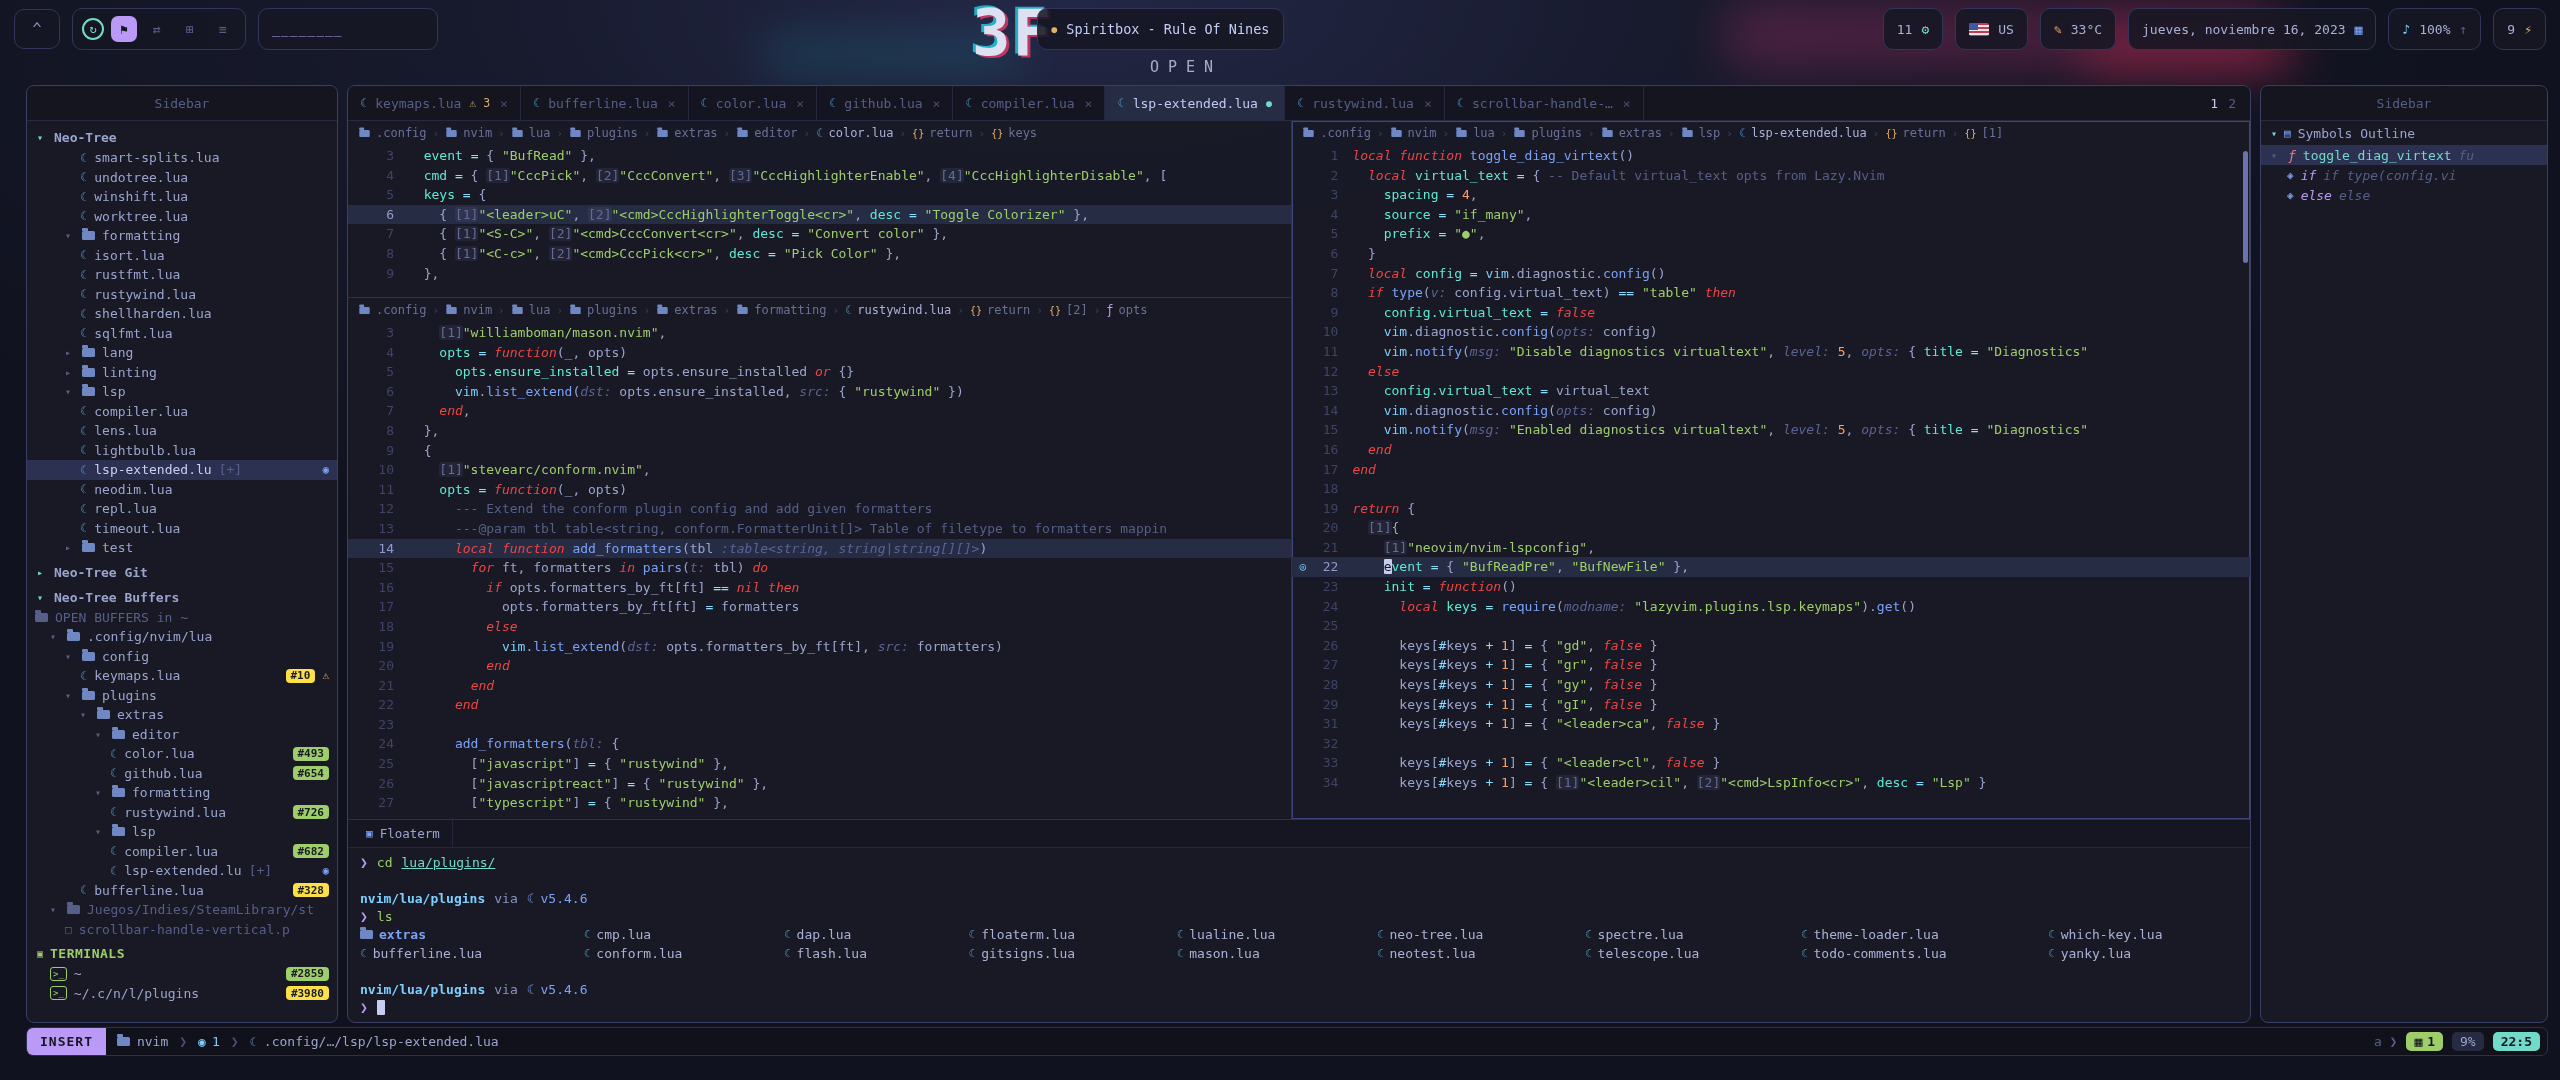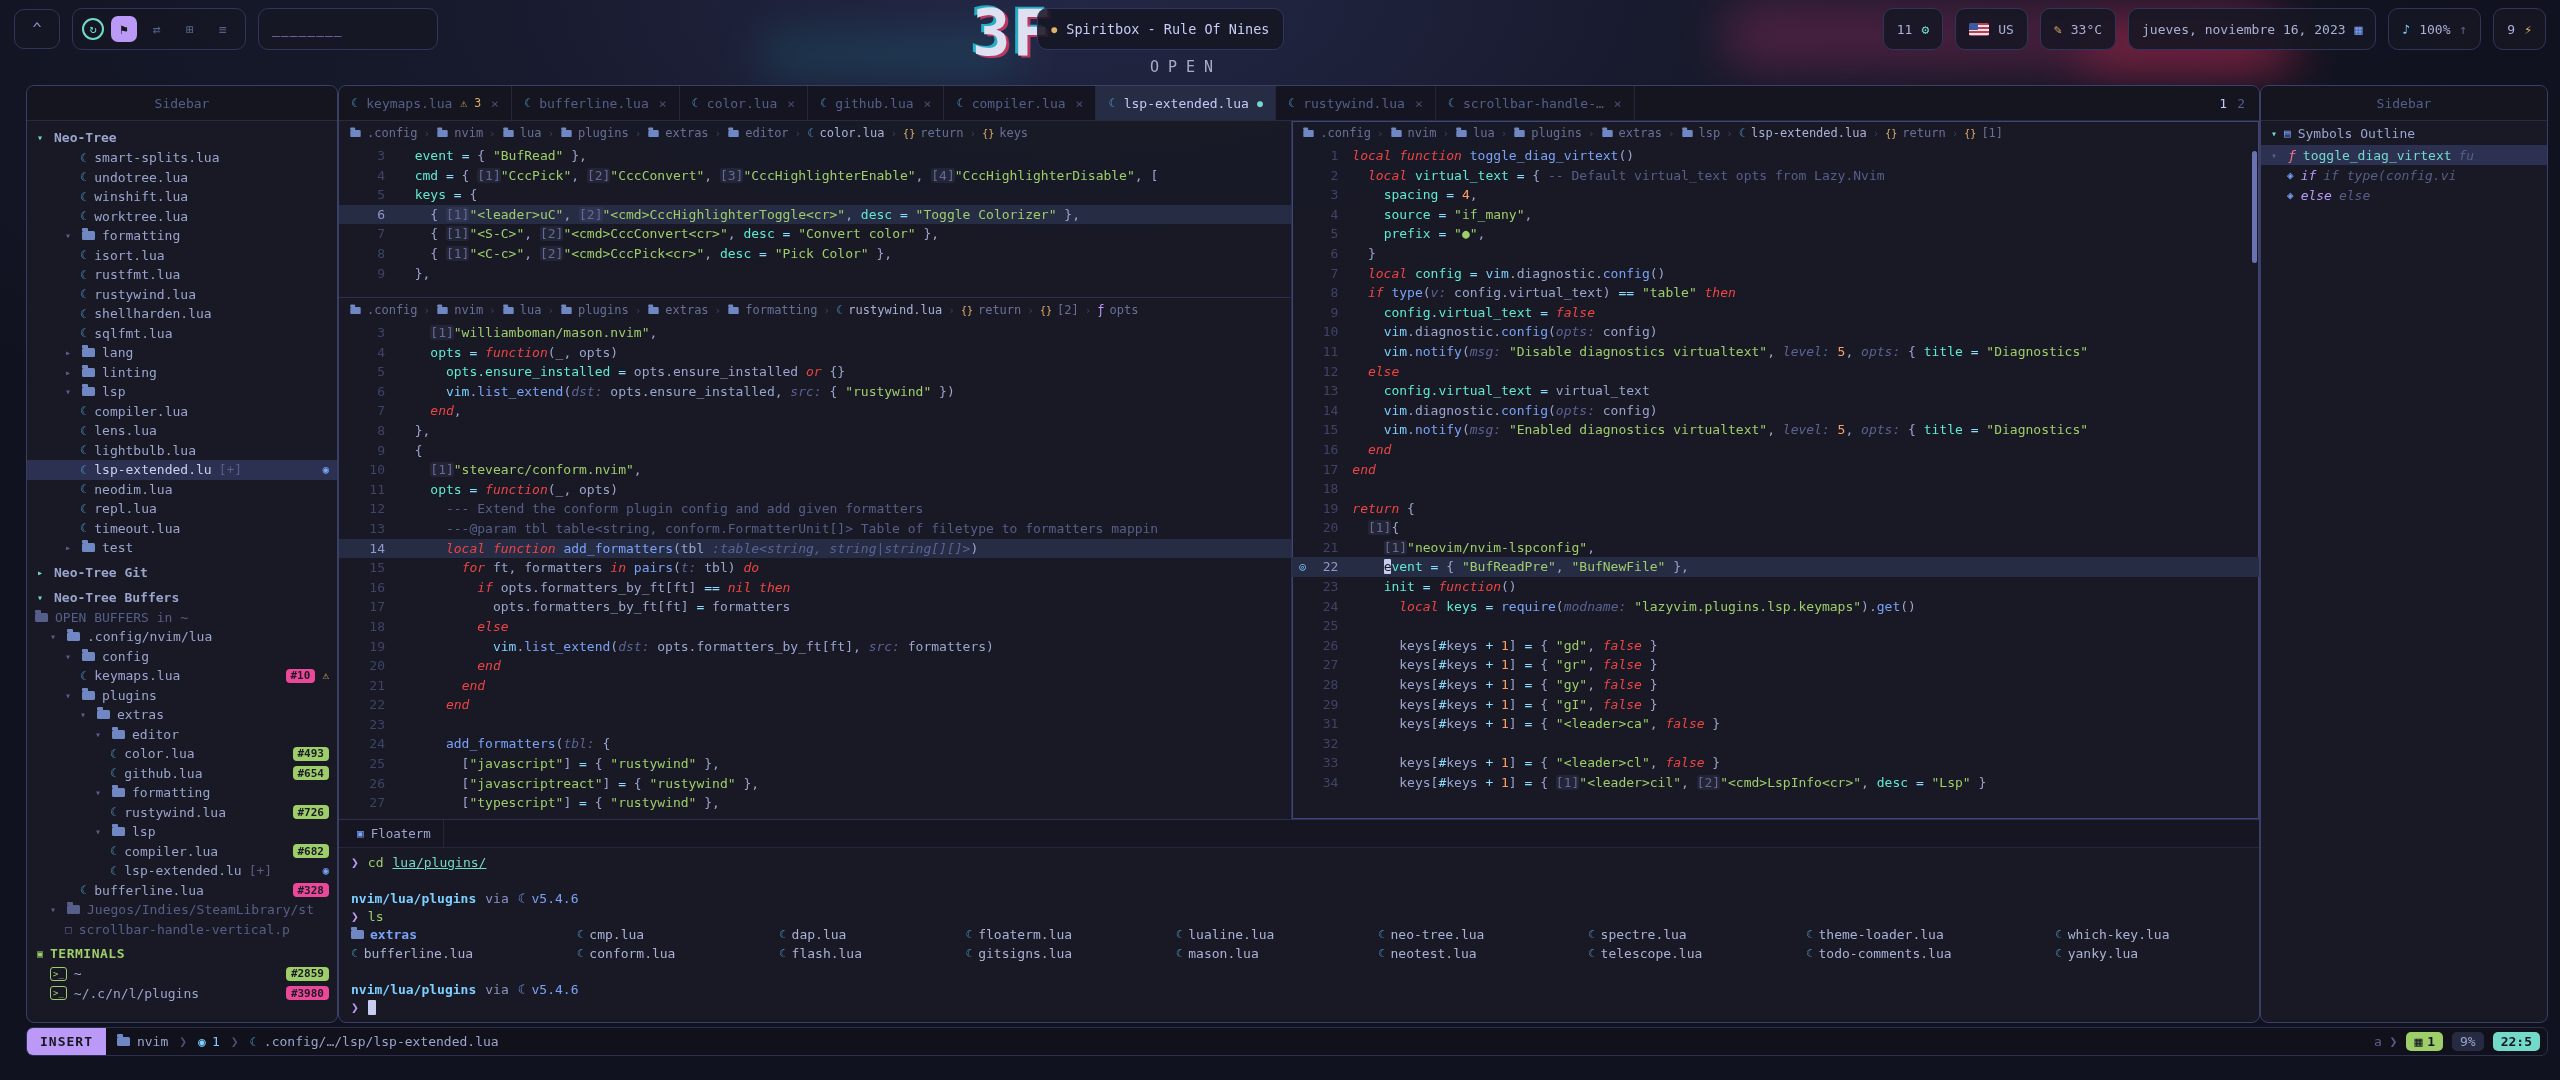--- a/index.html
+++ b/index.html
@@ -28,21 +28,21 @@
   .promptbox{width:152px;cursor:text}
   .prompt-text{color:#bb9af7;letter-spacing:1px}
   .flexspace{flex:1}
   .nowplaying{color:#c6cdf7;font-size:13.5px;cursor:pointer}
   .np-ic{color:#e0af68;font-size:10px}
   .ic-blue{color:#7aa2f7}.ic-teal{color:#73daca}.ic-yellow{color:#e0af68}.ic-cyan{color:#7dcfff}.ic-dim{color:#565f89}
   .usflag{width:20px;height:13px;border-radius:2px;position:relative;overflow:hidden;flex:0 0 20px;
     background:repeating-linear-gradient(180deg,#c43b4e 0 2px,#e8e6ef 2px 4px)}
   .usflag:before{content:"";position:absolute;left:0;top:0;width:9px;height:7px;background:#3d59a1}
   
-  #workspace{position:absolute;left:26px;right:12px;top:85px;height:938px;display:flex;gap:0;z-index:5}
+  #workspace{position:absolute;left:26px;right:12px;top:85px;height:938px;display:flex;gap:9px;z-index:5}
   .panel{background:rgba(24,25,37,.94);border:1px solid #3a3f66;border-radius:8px;overflow:hidden;display:flex;flex-direction:column}
   #left-sidebar{flex:0 0 310px}
   #right-sidebar{flex:0 0 286px}
   .side-tab{flex:0 0 34px;display:flex;align-items:center;justify-content:center;color:#565f89;
     border-bottom:1px solid #272b42;background:rgba(18,19,29,.6);font-size:13px}
   
   #tree-sections{flex:1;overflow:hidden;padding:2px 0}
   .tsec{margin-top:4px}
   .tsec-h{display:flex;align-items:center;gap:7px;height:21px;padding:0 10px;color:#9aa5ce;font-weight:bold}
   .tsec-h .arr{color:#73daca;font-size:10px;width:10px}
@@ -59,21 +59,21 @@
   .termic{color:#9ece6a;font-size:9px;border:1px solid #9ece6a;border-radius:3px;padding:0 2px;height:12px;
     display:inline-flex;align-items:center;line-height:10px}
   .tlabel{color:#9aa5ce;white-space:nowrap;overflow:hidden}
   .sel .tlabel{color:#c8d0f0}
   .trow.dim .tlabel{color:#565f89}
   .textra{color:#565f89}
   .tspace{flex:1}
   .nbadge{font-size:11px;padding:0 5px;border-radius:4px;height:14px;display:inline-flex;align-items:center;
     color:#1a1b26;font-weight:bold;flex:0 0 auto}
   .nbadge.green{background:#9ece6a}
-  .nbadge.teal{background:#ec4899}
+  .nbadge.teal{background:#fde047}
   .twarn-ic{color:#e0af68;font-size:11px}
   .eye-ic{color:#7aa2f7;font-size:11px}
   
   #editor-area{flex:1;display:flex;flex-direction:column;min-width:0}
   #tabbar{flex:0 0 34px;display:flex;align-items:stretch;border-bottom:1px solid #272b42;background:rgba(18,19,29,.6)}
   #tabs{display:flex;min-width:0;overflow:hidden}
   .tab{display:flex;align-items:center;gap:8px;padding:0 12px;border-right:1px solid #23263c;color:#565f89;cursor:pointer;white-space:nowrap}
   .tab.active{background:#272c45;color:#c0caf5}
   .twarn{color:#e0af68;font-size:11.5px}
   .tdot{color:#73daca;font-size:10px}

